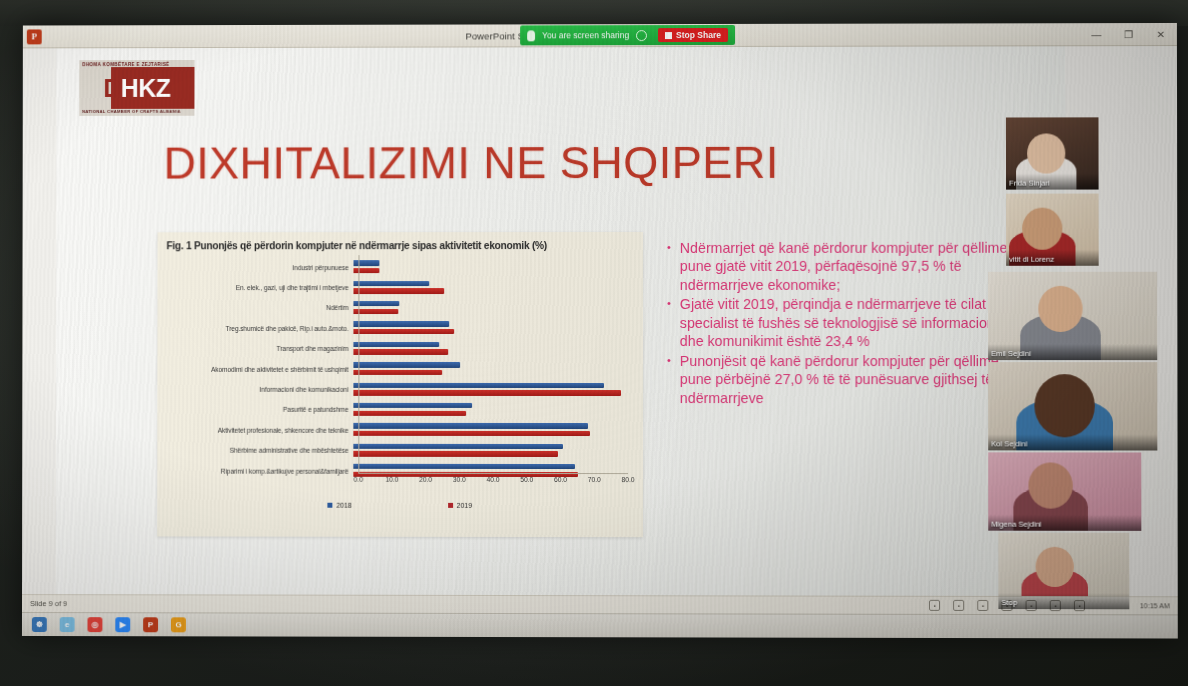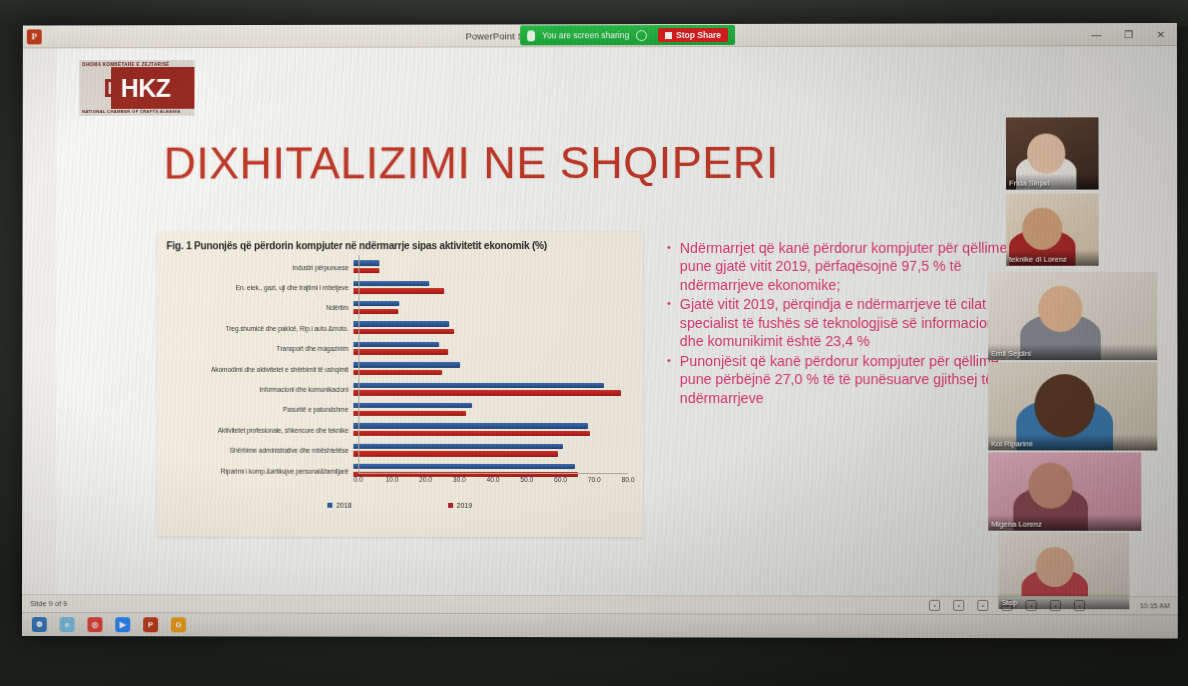--- a/index.html
+++ b/index.html
@@ -399,42 +399,42 @@
         <div class="p-body" style="width: 60px; height: 34px; left: 10px; bottom: 0px; background: rgb(247, 243, 238);"></div>
         <div class="p-head" style="width: 38px; height: 39.9px; left: 21px; top: 16px; background: rgb(240, 205, 174);"></div>
         <div class="shade"></div>
         <div class="nm">Frida Sinjari</div>
       </div>
       <div class="tile" style="left: 30px; top: 170px; width: 92px; height: 72px;">
         <div class="vid" style="background: linear-gradient(160deg, rgb(239, 227, 207), rgb(217, 199, 173));"></div>
         <div class="p-body" style="width: 66px; height: 36px; left: 3px; bottom: 0px; background: rgb(176, 42, 42);"></div>
         <div class="p-head" style="width: 40px; height: 42px; left: 16px; top: 14px; background: rgb(216, 167, 127);"></div>
         <div class="shade"></div>
-        <div class="nm">teknike di Lorenz</div>
+        <div class="nm">vitit di Lorenz</div>
       </div>
       <div class="tile" style="left: 12px; top: 248px; width: 168px; height: 88px;">
         <div class="vid" style="background: linear-gradient(160deg, rgb(239, 234, 224), rgb(221, 214, 200));"></div>
         <div class="p-body" style="width: 80px; height: 46px; left: 32px; bottom: 0px; background: rgb(140, 143, 151);"></div>
         <div class="p-head" style="width: 44px; height: 46.2px; left: 50px; top: 14px; background: rgb(232, 187, 150);"></div>
         <div class="shade"></div>
         <div class="nm">Emil Sejdini</div>
       </div>
       <div class="tile" style="left: 12px; top: 338px; width: 168px; height: 88px;">
         <div class="vid" style="background: linear-gradient(160deg, rgb(230, 222, 208), rgb(207, 196, 178));"></div>
         <div class="p-body" style="width: 96px; height: 52px; left: 28px; bottom: 0px; background: rgb(63, 127, 181);"></div>
         <div class="p-head" style="width: 60px; height: 63px; left: 46px; top: 12px; background: rgb(92, 58, 39);"></div>
         <div class="shade"></div>
-        <div class="nm">Kol Riparimi</div>
+        <div class="nm">Kol Sejdini</div>
       </div>
       <div class="tile" style="left: 12px; top: 428px; width: 152px; height: 78px;">
         <div class="vid" style="background: linear-gradient(160deg, rgb(231, 182, 196), rgb(211, 146, 166));"></div>
         <div class="p-body" style="width: 74px; height: 44px; left: 25px; bottom: 0px; background: rgb(140, 74, 82);"></div>
         <div class="p-head" style="width: 44px; height: 46.2px; left: 40px; top: 10px; background: rgb(201, 143, 119);"></div>
         <div class="shade"></div>
-        <div class="nm">Migena Lorenz</div>
+        <div class="nm">Migena Sejdini</div>
       </div>
       <div class="tile" style="left: 22px; top: 508px; width: 130px; height: 76px;">
         <div class="vid" style="background: linear-gradient(160deg, rgb(239, 233, 221), rgb(214, 207, 192));"></div>
         <div class="p-body" style="width: 66px; height: 40px; left: 23px; bottom: 0px; background: rgb(196, 72, 78);"></div>
         <div class="p-head" style="width: 38px; height: 39.9px; left: 37px; top: 14px; background: rgb(224, 178, 146);"></div>
         <div class="shade"></div>
         <div class="nm">Stop</div>
       </div>
     </div>
 

